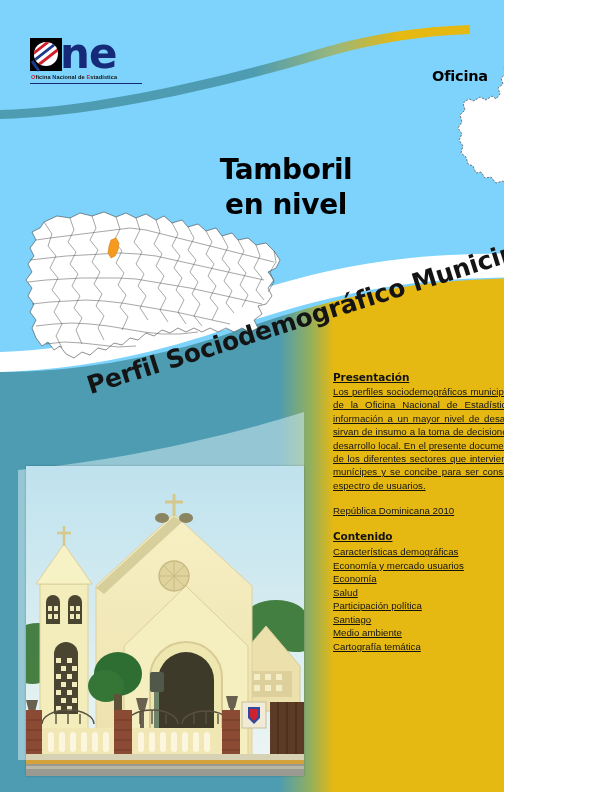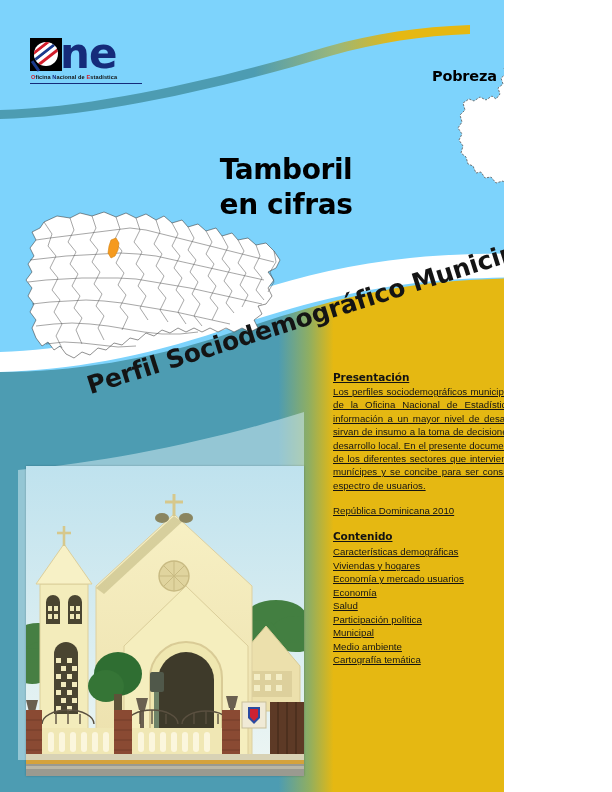--- a/index.html
+++ b/index.html
@@ -309,21 +309,21 @@
       </div>
       <div class="logo-tail"></div>
     </div>
     <div class="logo-ne">ne</div>
     <div class="logo-sub">
       <b class="r">O</b><b class="k">ficina </b><b class="n">N</b><b class="k">acional de </b><b class="r">E</b><b class="k">stadística</b>
     </div>
     <div class="logo-underline"></div>
   </div>
 
-  <div id="santiago-label">Pobreza</div>
+  <div id="santiago-label">Oficina</div>
 
   <svg id="santiago-map" viewBox="0 0 148 135">
     <path fill="#ffffff" stroke="#666666" stroke-width="0.9" stroke-dasharray="2.2 1.4" d="M 62 4 L 70 2 L 78 5 L 84 3 L 90 7 L 95 4 L 100 9 L 104 7
              L 108 13 L 114 12 L 118 17 L 116 23 L 121 26 L 127 24
              L 132 29 L 130 35 L 134 40 L 131 46 L 134 52 L 130 58
              L 132 64 L 127 70 L 129 76 L 124 80 L 126 87 L 120 92
              L 122 99 L 116 104 L 113 112 L 106 116 L 100 122 L 92 126
              L 84 130 L 76 128 L 70 131 L 63 127 L 57 130 L 51 125
              L 44 127 L 39 121 L 33 122 L 29 116 L 24 117 L 21 110
              L 16 108 L 14 101 L 9 97 L 11 90 L 7 84 L 10 78
@@ -376,21 +376,21 @@
       <path d="M 10 104 L 28 102 L 46 101 L 64 100 L 82 101 L 100 103 L 118 106 L 136 109 L 154 112 L 172 116 L 190 120 L 208 124"></path>
       <path d="M 14 126 L 32 124 L 50 123 L 68 124 L 86 126 L 104 129 L 122 132 L 140 134 L 158 134 L 176 132"></path>
       <path d="M 24 144 L 42 142 L 60 143 L 78 145 L 96 147 L 114 146"></path>
     </g>
 
     <path fill="#f59a1e" stroke="#d4820f" stroke-width="0.6" d="M 89 40 L 94 38 L 97 43 L 96 50 L 93 56 L 89 58 L 86 53 L 87 46 Z"></path>
   </svg>
 
   <div id="title">
     <span>Tamboril</span>
-    <span class="l2">en cifras</span>
+    <span class="l2">en nivel</span>
   </div>
 
   <div id="banner">
     <span>Perfil Sociodemográfico Municipal</span>
   </div>
 
   <div id="photo">
     <svg viewBox="0 0 278 310" width="278" height="310">
       <defs>
         <linearGradient id="sky" x1="0" y1="0" x2="0" y2="1">
@@ -586,41 +586,37 @@
     <p id="presentacion-body">Los perfiles sociodemográficos municipales son un esfuerzo de la Oficina Nacional de Estadística por presentar la información a un mayor nivel de desagregación, para que sirvan de insumo a la toma de decisiones que contribuyan al desarrollo local. En el presente documento se incluyen datos de los diferentes sectores que intervienen en la vida de los munícipes y se concibe para ser consumido por un amplio espectro de usuarios.</p>
     <div id="country-year">República Dominicana 2010</div>
     <div class="h-sec" id="contenido-head">Contenido</div>
     <table id="toc">
       <tbody id="toc-body">
           <tr>
             <td>Características demográficas</td>
             <td class="pg">2</td>
           </tr>
           <tr>
-            <td>Viviendas y hogares</td>
-            <td class="pg">3</td>
-          </tr>
-          <tr>
             <td>Economía y mercado usuarios</td>
             <td class="pg">5</td>
           </tr>
           <tr>
             <td>Economía</td>
             <td class="pg">8</td>
           </tr>
           <tr>
             <td>Salud</td>
             <td class="pg">9</td>
           </tr>
           <tr>
             <td>Participación política</td>
             <td class="pg">10</td>
           </tr>
           <tr>
-            <td>Municipal</td>
+            <td>Santiago</td>
             <td class="pg">11</td>
           </tr>
           <tr>
             <td>Medio ambiente</td>
             <td class="pg">11</td>
           </tr>
           <tr>
             <td>Cartografía temática</td>
             <td class="pg">14</td>
           </tr>

